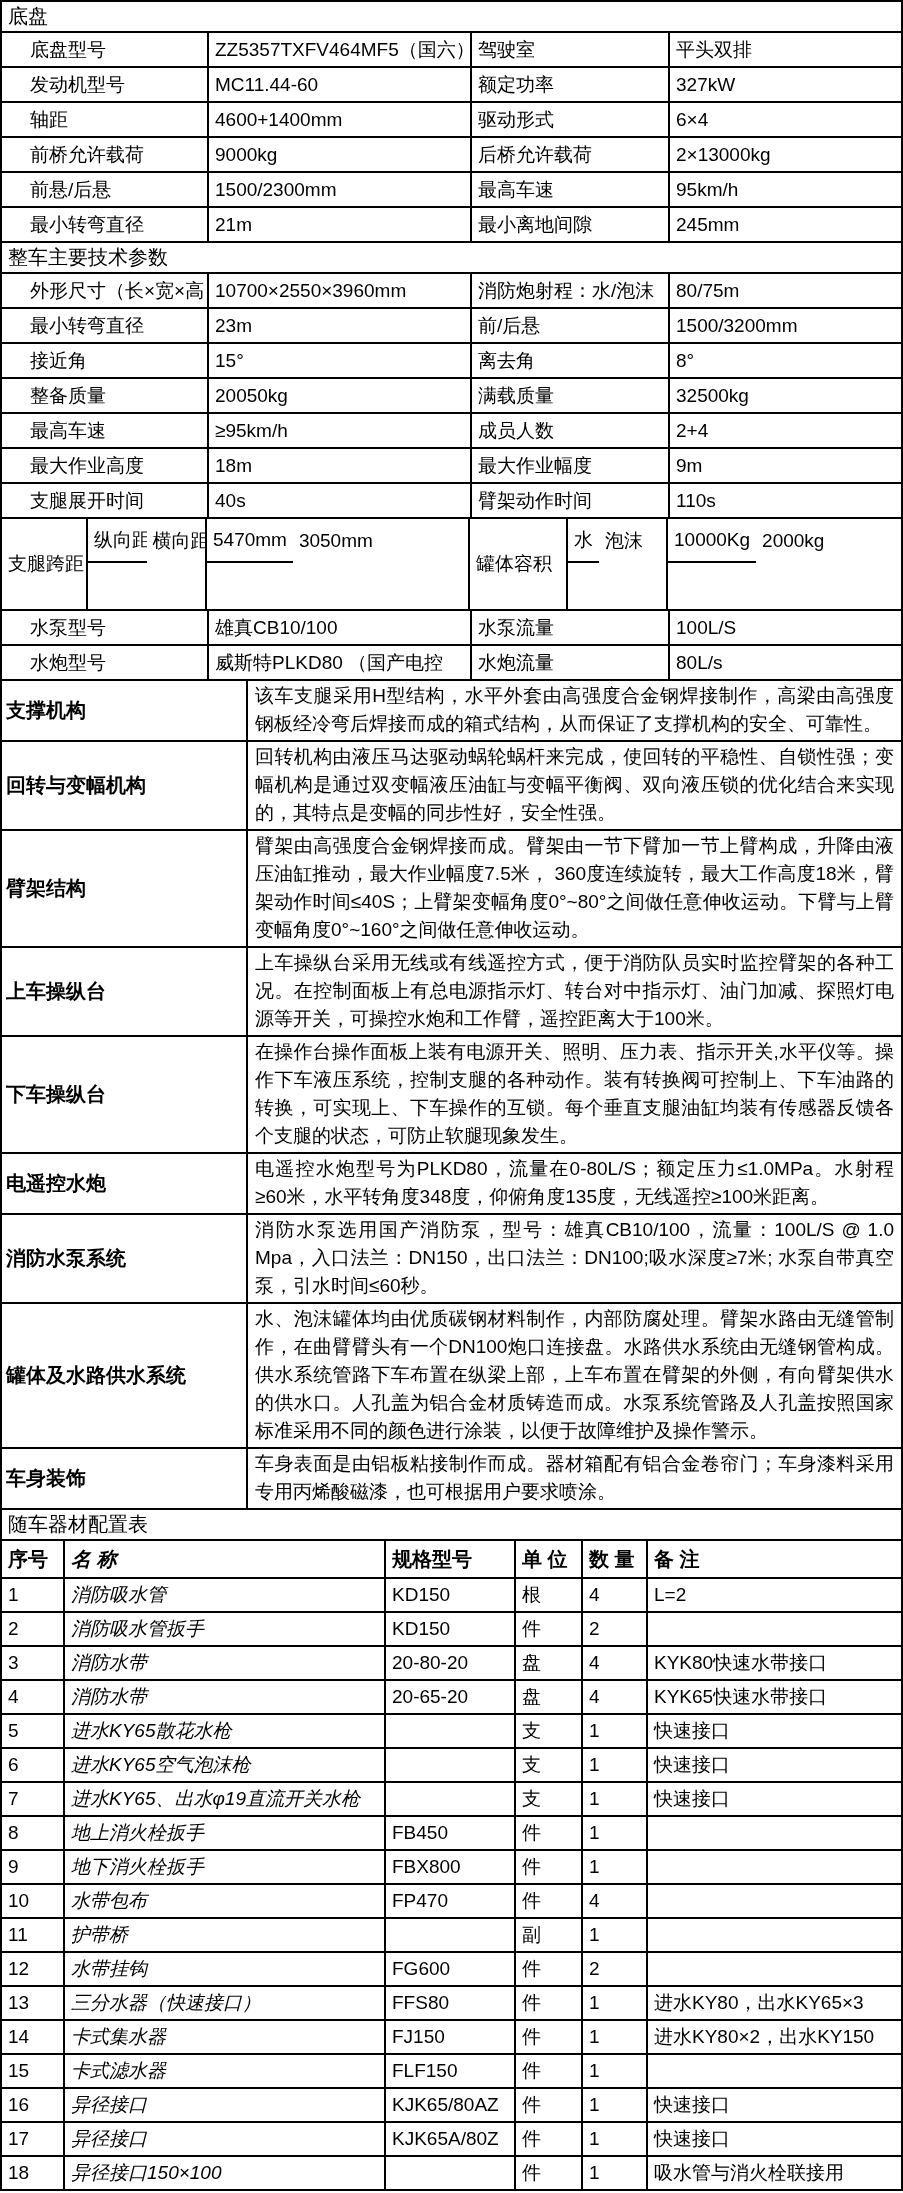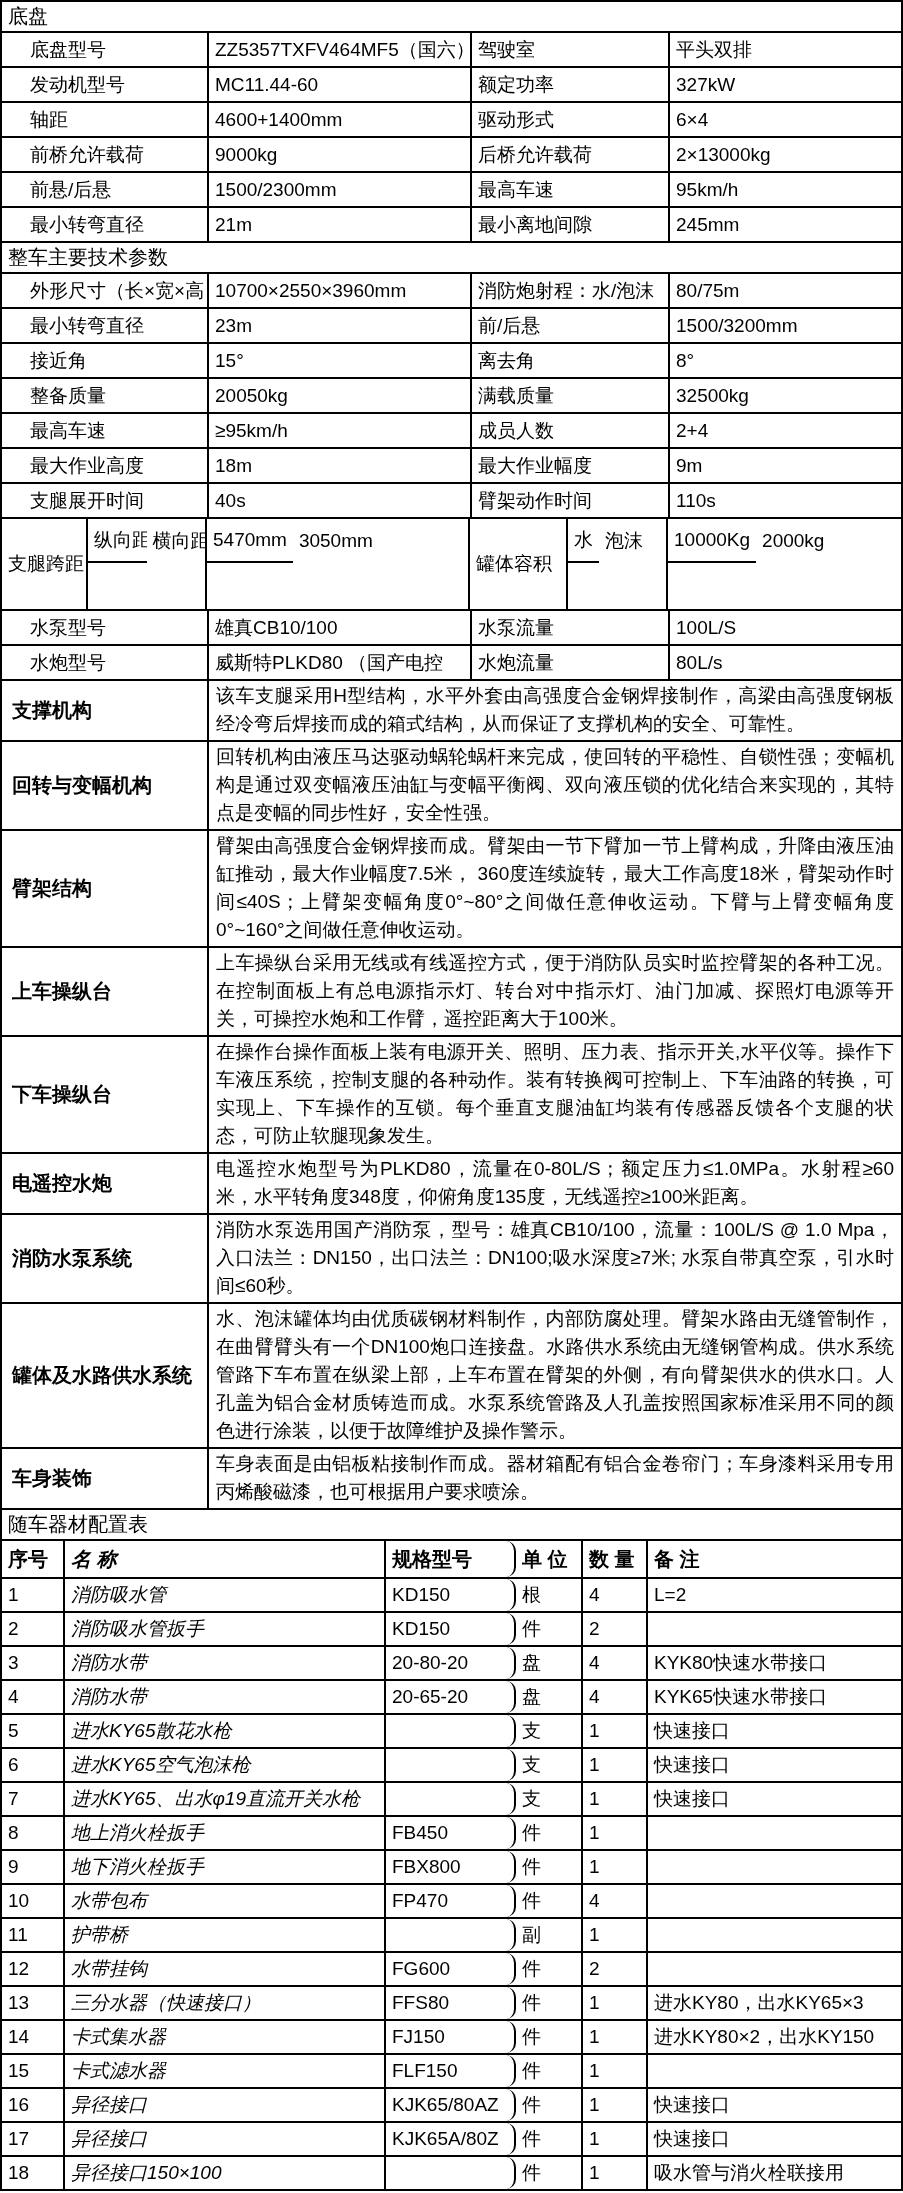--- a/index.html
+++ b/index.html
@@ -24,31 +24,31 @@
   .w119{width:119px;}
   .wc2{width:263px;}
   .w98{width:98px;}
   .w100{width:100px;}
   .wflex{flex:1;border-right:none;}
   .ncell{height:44px;display:flex;align-items:center;padding:0 6px;font-size:19px;
          box-sizing:border-box;white-space:nowrap;overflow:hidden;}
   .ncell:first-child{border-bottom:2px solid #000;}
   
   .frow{display:flex;border-bottom:2px solid #000;box-sizing:border-box;}
-  .flabel{width:207px;display:flex;align-items:center;padding:0 10px;border-right:2px solid #000;
+  .flabel{width:246px;display:flex;align-items:center;padding:0 4px;border-right:2px solid #000;
           box-sizing:border-box;font-weight:bold;font-size:20px;white-space:nowrap;overflow:hidden;}
   .ftext{flex:1;padding:1px 7px 2px 7px;font-size:19px;line-height:28px;box-sizing:border-box;
          text-align:justify;}
   
   .erow{display:flex;border-bottom:2px solid #000;box-sizing:border-box;}
   .e{min-height:32px;display:flex;align-items:center;padding:0 6px;border-right:2px solid #000;
      box-sizing:border-box;font-size:19px;white-space:nowrap;overflow:hidden;}
   .e1{width:63px;}
   .e2{width:321px;font-style:italic;}
-  .e3{width:130px;border-radius:10px;}
+  .e3{width:130px;}
   .e4{width:67px;}
   .e5{width:65px;}
   .e6{flex:1;}
   .ehead .e{font-weight:bold;min-height:36px;font-size:20px;}
 </style>
 </head>
 <body>
 
 <div class="doc">
 

